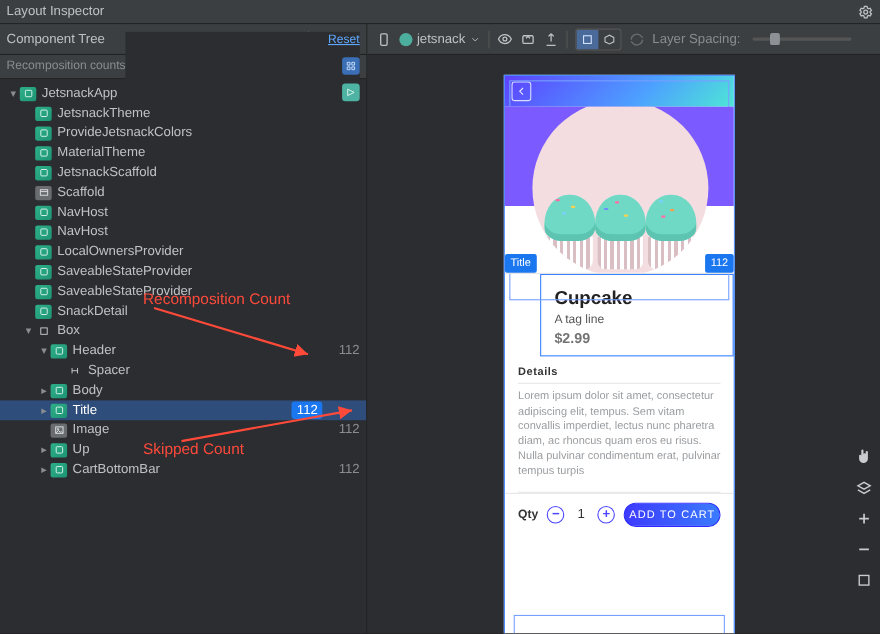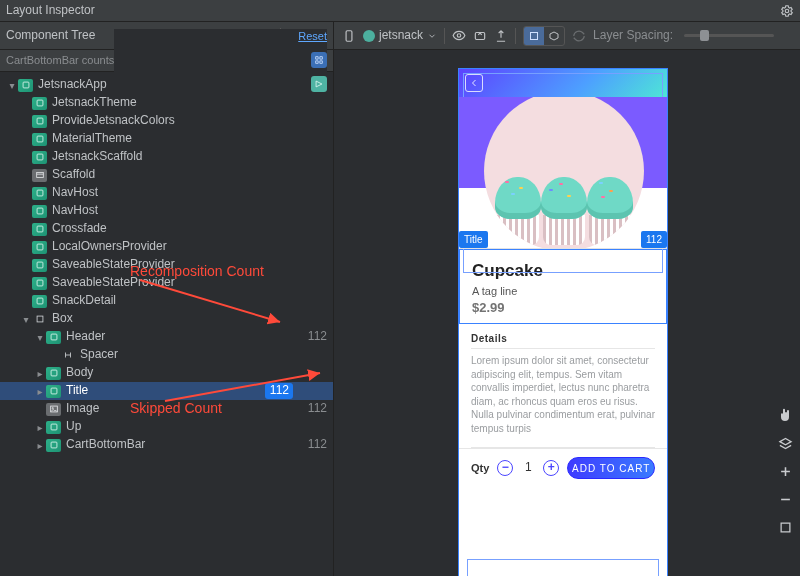--- a/index.html
+++ b/index.html
@@ -67,21 +67,21 @@
   .hero{height:152px;background:linear-gradient(180deg,#7b5bff 0%,#7b5bff 60%,#fff 60%);position:relative;overflow:hidden;border-bottom:1px solid #e0e2e5;}
   .hero .circle{position:absolute;left:25px;top:-6px;width:160px;height:160px;border-radius:50%;overflow:hidden;background:#f4dde0;display:flex;align-items:flex-end;justify-content:center;}
   .cupcake{width:50px;height:78px;position:relative;margin:0 -2px;}
   .cream{width:46px;height:42px;background:#6fd9c6;border-radius:22px 22px 16px 16px / 26px 26px 12px 12px;position:absolute;top:4px;left:2px;box-shadow:inset 0 -6px 0 #5cc4b0;}
   .liner{width:42px;height:30px;background:#fff;position:absolute;bottom:6px;left:4px;border-radius:0 0 8px 8px;background-image:repeating-linear-gradient(90deg,#d9bfc3 0 3px,#fff 3px 6px);}
   .sprinkle{position:absolute;width:4px;height:1.5px;border-radius:1px;}
   .title-strip{position:relative;}
   .title-tag{position:absolute;top:-18px;background:#1b77ef;color:#fff;font-size:10px;padding:2px 5px;border-radius:2px;}
   .tt-l{left:0;}
   .tt-r{right:0;}
-  .title-block{padding:10px 12px 6px 12px;border:1px solid #3a82ff;}
+  .title-block{padding:10px 12px 6px 12px;border:1px solid #3a82ff;margin-left:32px;}
   .title-block h2{margin:0;font-size:17px;color:#222;}
   .title-block .tag{color:#555;font-size:11px;margin:2px 0;}
   .title-block .price{color:#737373;font-weight:600;font-size:13px;}
   .section{padding:8px 12px 4px 12px;}
   .section .h{font-size:10px;color:#333;letter-spacing:.5px;font-weight:600;border-bottom:1px solid #e6e6e6;padding-bottom:3px;margin-bottom:5px;}
   .section .body-txt{font-size:10px;color:#9a9da0;line-height:1.35;}
   .cart-bar{border-top:1px solid #e6e6e6;padding:8px 12px;display:flex;align-items:center;gap:8px;}
   .qty-lbl{font-size:11px;color:#333;font-weight:600;}
   .pill{width:16px;height:16px;border:1.3px solid #4b45ff;border-radius:50%;display:flex;align-items:center;justify-content:center;color:#4b45ff;font-size:12px;font-weight:600;}
   .qty-val{width:14px;text-align:center;color:#333;}
@@ -139,21 +139,21 @@
               </svg>
             </span>
           <span class="icon icon-btn">
               <svg viewBox="0 0 24 24" width="14" height="14" fill="none" stroke="currentColor" stroke-width="2">
                 <path d="M5 12h14"></path>
               </svg>
             </span>
         </div>
       </div>
       <div class="left-sub">
-        <span>CartBottomBar counts</span>
+        <span>Recomposition counts</span>
         <div class="right">
           <span class="reset">Reset</span>
           <span class="sub-icon a">
               <svg width="10" height="10" viewBox="0 0 24 24" fill="none" stroke="#cde1ff" stroke-width="2">
                 <path d="M4 4h6v6H4zM14 4h6v6h-6zM4 14h6v6H4zM14 14h6v6h-6z"></path>
               </svg>
             </span>
           <span class="sub-icon b">
               <svg width="10" height="10" viewBox="0 0 24 24" fill="none" stroke="#dff7f0" stroke-width="2">
                 <path d="M5 5l14 7-14 7z"></path>
@@ -249,32 +249,20 @@
           </div>
           <div class="row">
             <span class="pad" style="width:20px"></span>
             <span class="arrow"></span>
             <span class="ric comp">
               <svg viewBox="0 0 24 24" fill="none" stroke="#dff7ef" stroke-width="2">
                 <rect x="5" y="5" width="14" height="14" rx="2"></rect>
               </svg>
             </span>
             <span class="lbl">NavHost</span>
-            <span class="cnt"></span>
-            <span class="skip"></span>
-          </div>
-          <div class="row">
-            <span class="pad" style="width:20px"></span>
-            <span class="arrow"></span>
-            <span class="ric comp">
-              <svg viewBox="0 0 24 24" fill="none" stroke="#dff7ef" stroke-width="2">
-                <rect x="5" y="5" width="14" height="14" rx="2"></rect>
-              </svg>
-            </span>
-            <span class="lbl">Crossfade</span>
             <span class="cnt"></span>
             <span class="skip"></span>
           </div>
           <div class="row">
             <span class="pad" style="width:20px"></span>
             <span class="arrow"></span>
             <span class="ric comp">
               <svg viewBox="0 0 24 24" fill="none" stroke="#dff7ef" stroke-width="2">
                 <rect x="5" y="5" width="14" height="14" rx="2"></rect>
               </svg>

